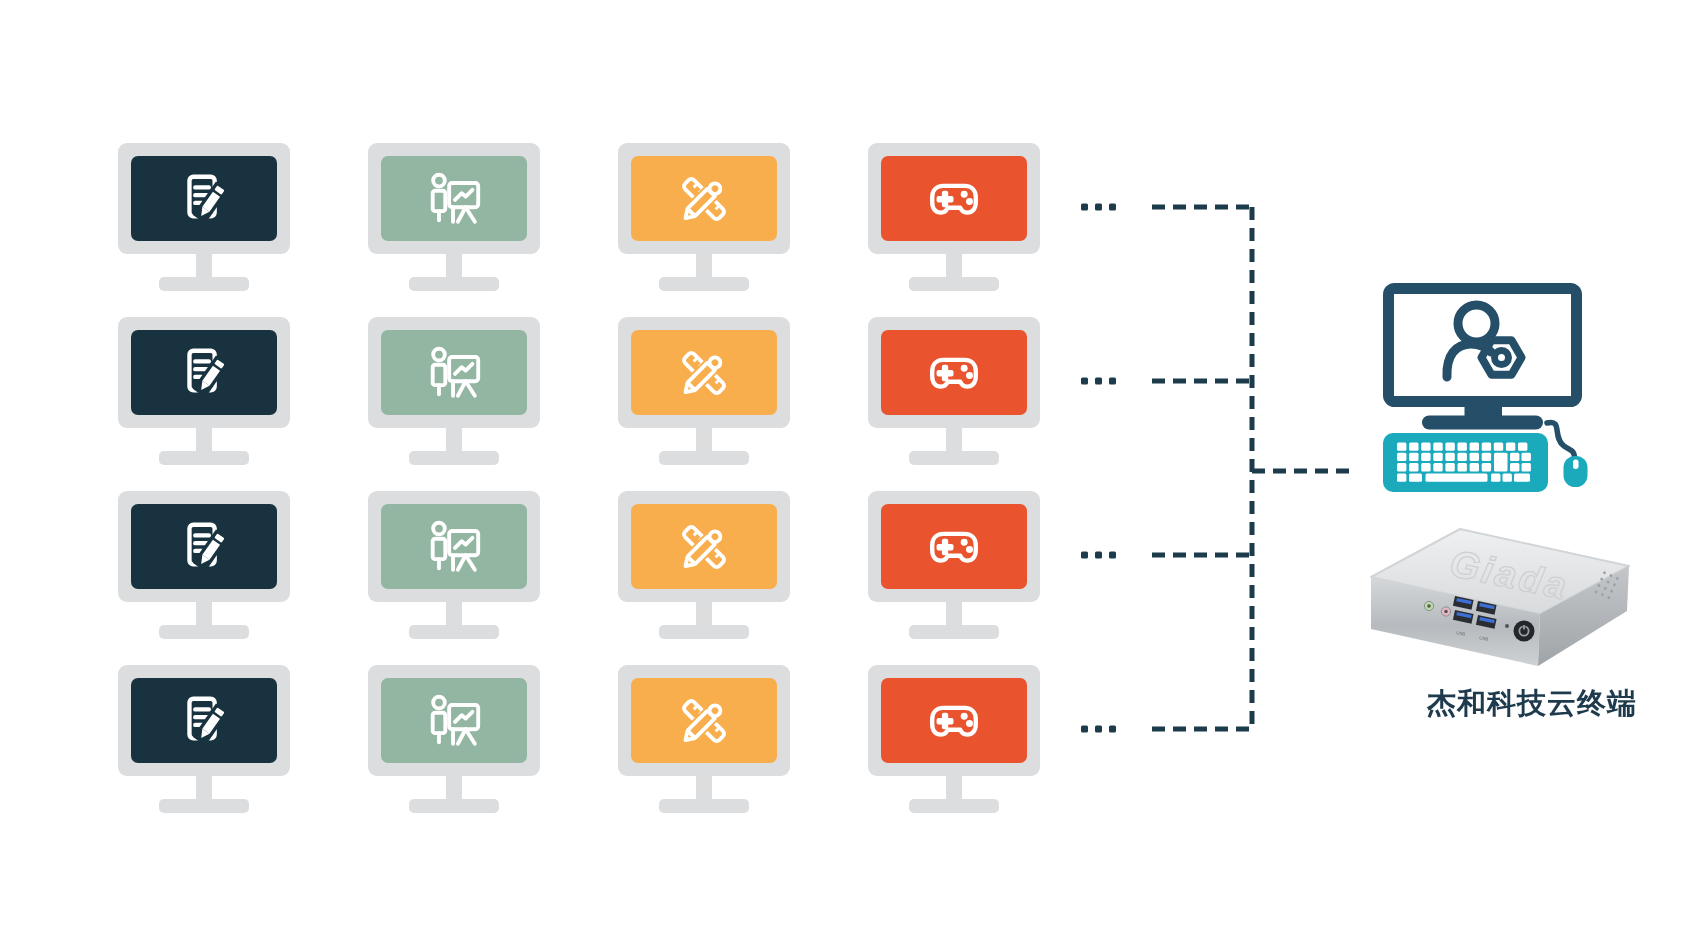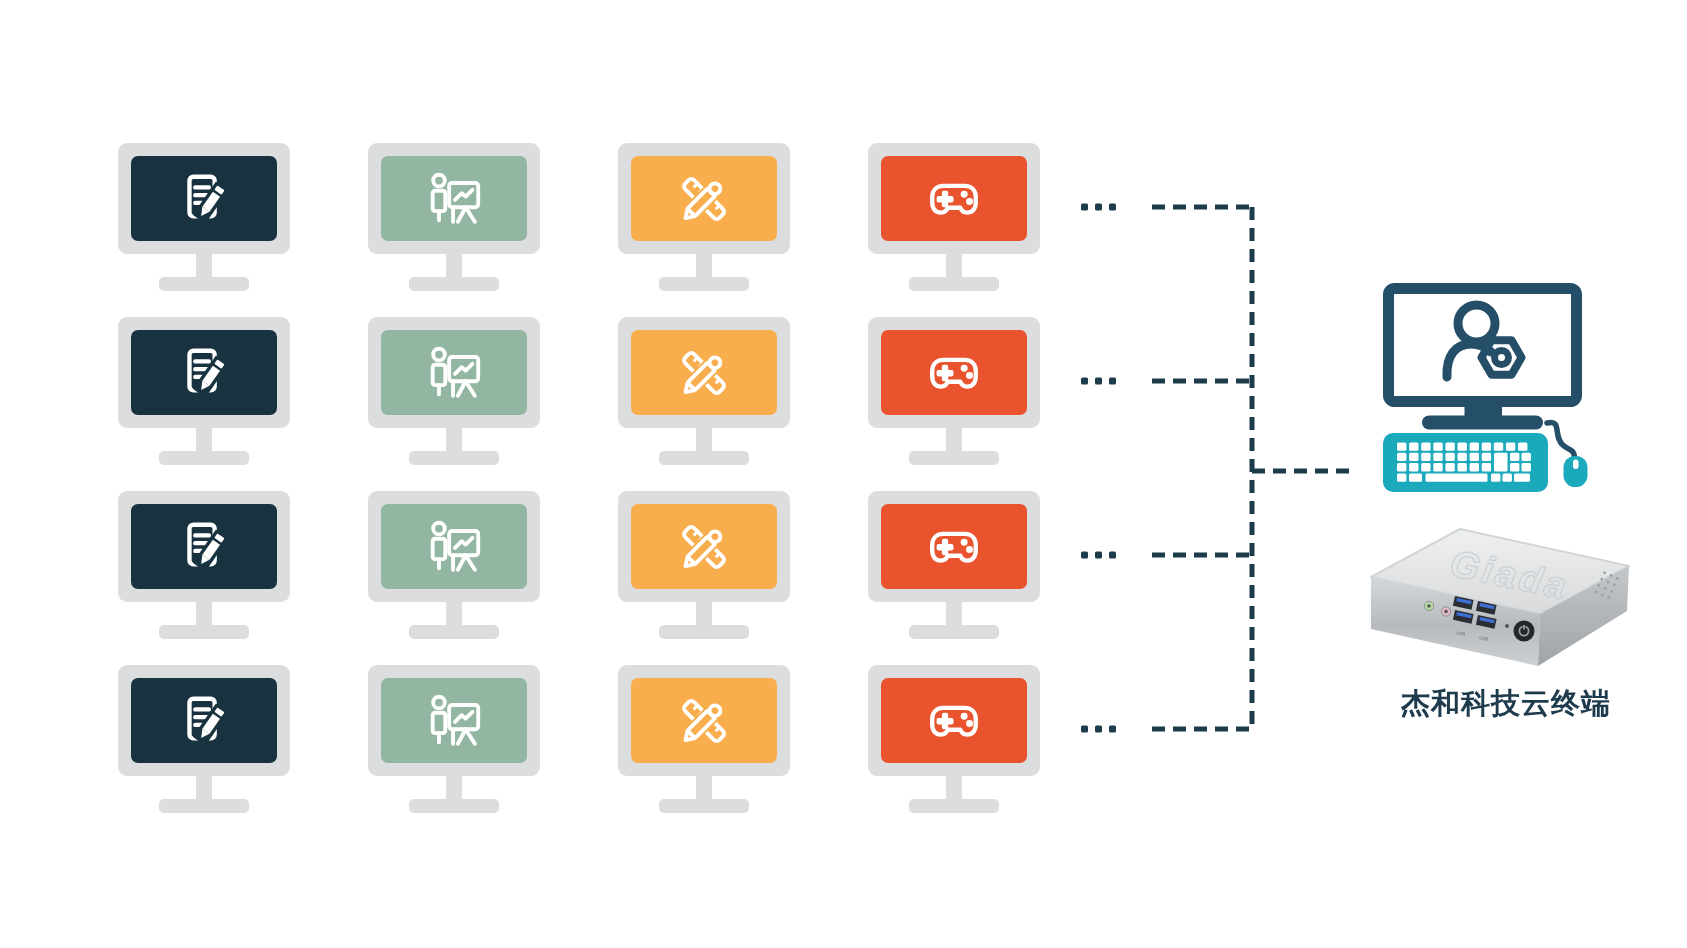--- a/index.html
+++ b/index.html
@@ -12,21 +12,21 @@
   .app-icon{width:62px;height:62px;display:block;}
   .neck{position:absolute;left:78px;top:111px;width:16px;height:27px;background:var(--bezel);}
   .base{position:absolute;left:41px;top:134px;width:90px;height:14px;background:var(--bezel);border-radius:5px;}
   svg.overlay{position:absolute;left:0;top:0;width:1687px;height:948px;pointer-events:none;}
   .dash{stroke:var(--line);stroke-width:5;stroke-dasharray:13 8;fill:none;}
   .dot{fill:var(--line);}
   .navy-fill{fill:var(--navy);}
   .navy-stroke{stroke:var(--navy);fill:none;}
   .teal-fill{fill:var(--teal);}
   .key{fill:#fff;}
-  #device-label{position:absolute;left:1375px;top:684px;width:262px;text-align:center;
+  #device-label{position:absolute;left:1375px;top:684px;width:262px;text-align:right;
                 font-size:29px;font-weight:bold;color:var(--label);letter-spacing:1px;}
 </style>
 </head>
 <body>
 
 <div class="canvas">
 
   <svg width="0" height="0" style="position:absolute" aria-hidden="true">
     <defs>
       <symbol id="sym-document-pencil-icon" viewBox="0 0 64 64">

